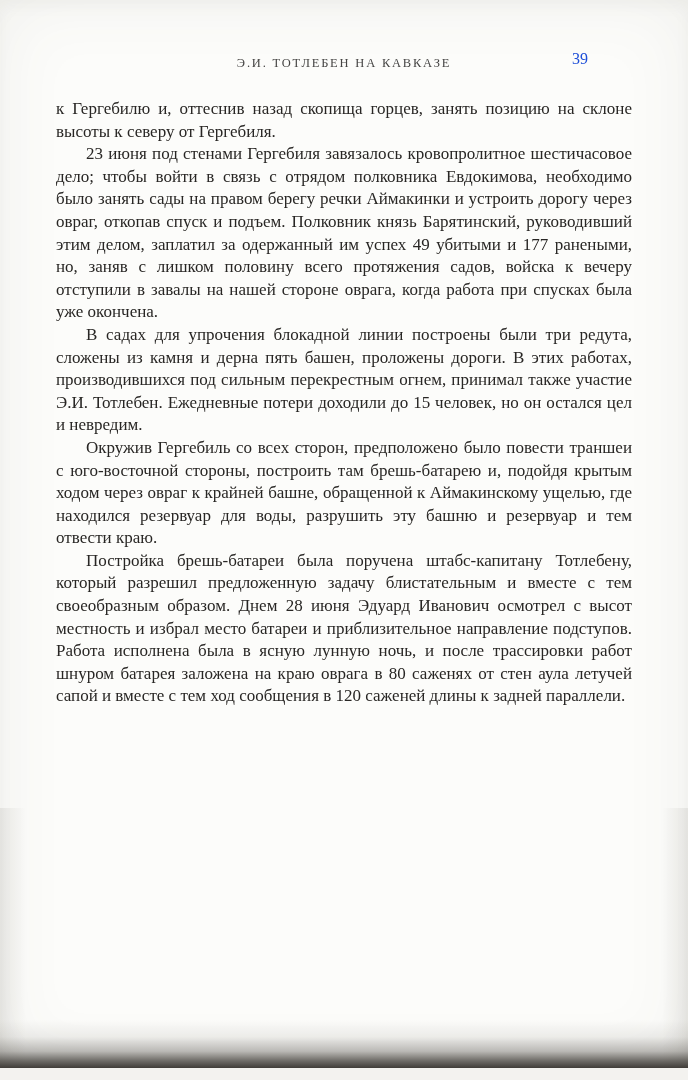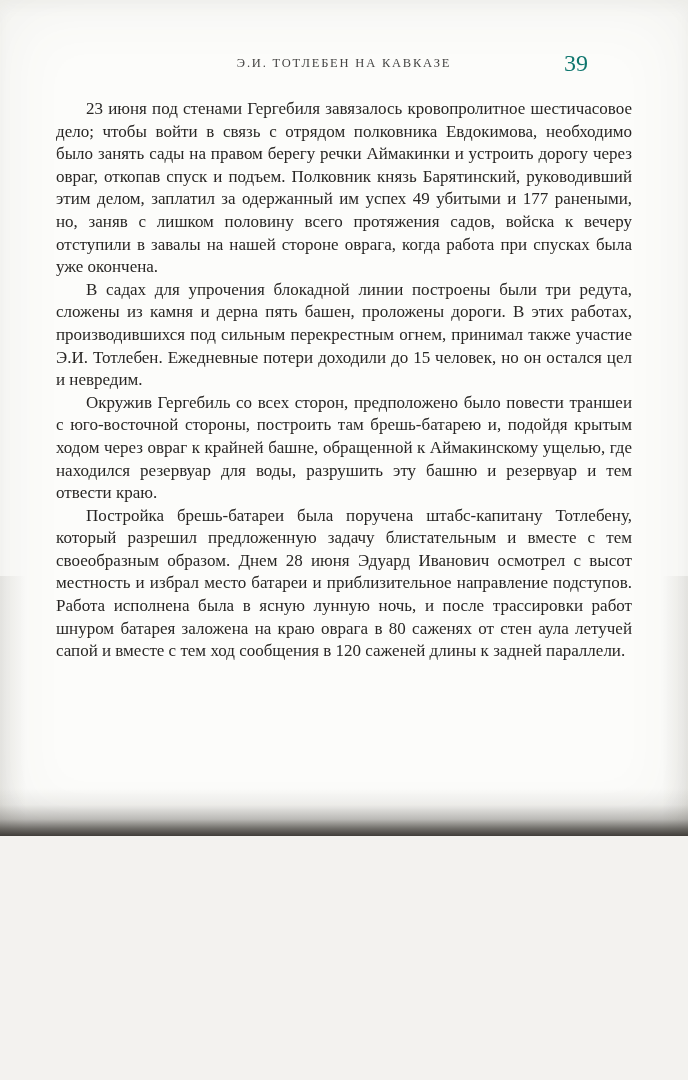--- a/index.html
+++ b/index.html
@@ -9,21 +9,21 @@
   body {
     width: 688px;
     height: 1080px;
     background: #f3f2ef;
     font-family: "Liberation Serif", "DejaVu Serif", serif;
     overflow: hidden;
   }
   .scan-page {
     position: relative;
     width: 688px;
-    height: 836px;
+    height: 1068px;
     background: #fcfcfa;
     box-shadow: inset 0 0 70px rgba(90,85,75,0.07), inset 0 6px 14px rgba(120,115,105,0.06);
     overflow: hidden;
   }
   .content {
     position: absolute;
     left: 56px;
     right: 56px;
     top: 50px;
   }
@@ -38,22 +38,22 @@
     font-size: 12.5px;
     letter-spacing: 1.8px;
     color: #454443;
     padding-top: 6px;
     font-weight: 400;
   }
   .page-number {
     position: absolute;
     top: 0;
     right: 44px;
-    font-size: 24px;
-    color: #0f766e;
+    font-size: 16px;
+    color: #1d4ed8;
   }
   .body-text {
     color: #28262?4;
   }
   .body-text {
     color: #282624;
     font-size: 17px;
     line-height: 22.6px;
     text-align: justify;
   }
@@ -99,20 +99,21 @@
 </head>
 <body>
 
 <div class="scan-page">
   <div class="content">
     <div class="header-row">
       <span class="running-title">Э.И. ТОТЛЕБЕН НА КАВКАЗЕ</span>
       <span class="page-number">39</span>
     </div>
     <div class="body-text">
+        <p class="no-indent">к Гергебилю и, оттеснив назад скопища горцев, занять позицию на склоне высоты к северу от Гергебиля.</p>
         <p>23 июня под стенами Гергебиля завязалось кровопролитное шестичасовое дело; чтобы войти в связь с отрядом полковника Евдокимова, необходимо было занять сады на правом берегу речки Аймакинки и устроить дорогу через овраг, откопав спуск и подъем. Полковник князь Барятинский, руководивший этим делом, заплатил за одержанный им успех 49 убитыми и 177 ранеными, но, заняв с лишком половину всего протяжения садов, войска к вечеру отступили в завалы на нашей стороне оврага, когда работа при спусках была уже окончена.</p>
         <p>В садах для упрочения блокадной линии построены были три редута, сложены из камня и дерна пять башен, проложены дороги. В этих работах, производившихся под сильным перекрестным огнем, принимал также участие Э.И. Тотлебен. Ежедневные потери доходили до 15 человек, но он остался цел и невредим.</p>
         <p>Окружив Гергебиль со всех сторон, предположено было повести траншеи с юго-восточной стороны, построить там брешь-батарею и, подойдя крытым ходом через овраг к крайней башне, обращенной к Аймакинскому ущелью, где находился резервуар для воды, разрушить эту башню и резервуар и тем отвести краю.</p>
         <p>Постройка брешь-батареи была поручена штабс-капитану Тотлебену, который разрешил предложенную задачу блистательным и вместе с тем своеобразным образом. Днем 28 июня Эдуард Иванович осмотрел с высот местность и избрал место батареи и приблизительное направление подступов. Работа исполнена была в ясную лунную ночь, и после трассировки работ шнуром батарея заложена на краю оврага в 80 саженях от стен аула летучей сапой и вместе с тем ход сообщения в 120 саженей длины к задней параллели.</p>
       </div>
   </div>
   <div class="side-shade-left"></div>
   <div class="side-shade-right"></div>
   <div class="bottom-shadow"></div>
 </div>

